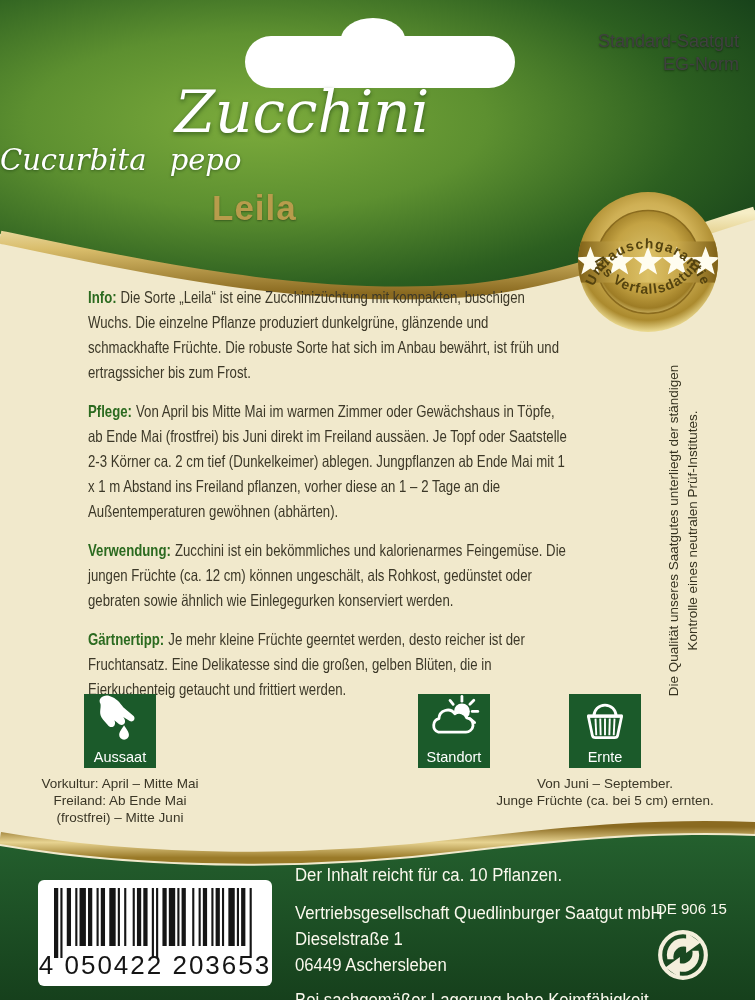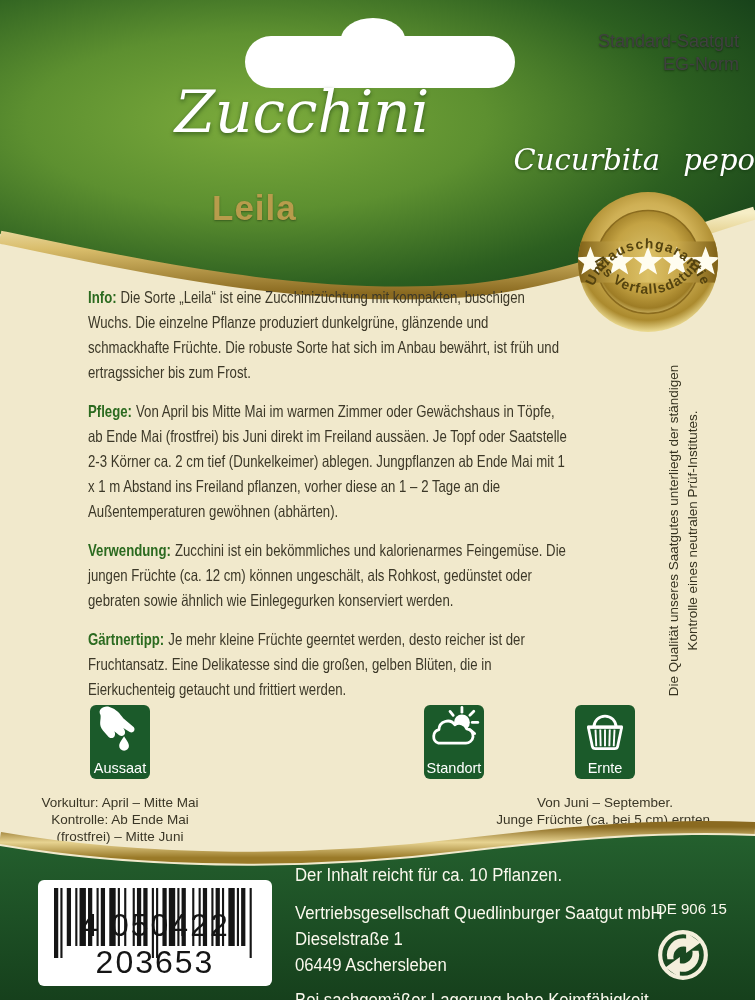--- a/index.html
+++ b/index.html
@@ -9,21 +9,21 @@
 
   
   .hdr-svg{position:absolute;left:0;top:0;}
   .hang{position:absolute;left:245px;top:36px;width:270px;height:52px;background:#fff;border-radius:26px;}
   .hang::before{content:"";position:absolute;left:96px;top:-18px;width:64px;height:42px;background:#fff;border-radius:50%;}
   .norm{position:absolute;right:16px;top:30px;text-align:right;color:#404040;font-size:18px;line-height:23px;
         text-shadow:0 1px 2px rgba(0,0,0,.4);}
   .title{position:absolute;left:0;top:82px;width:604px;text-align:center;color:#fff;
          font-family:"DejaVu Serif",serif;font-style:italic;font-size:58px;line-height:60px;
          text-shadow:0 2px 4px rgba(10,40,10,.55);}
-  .botan{position:absolute;left:0;top:143px;width:755px;text-align:right;color:#fff;
+  .botan{position:absolute;left:0;top:143px;width:755px;text-align:left;color:#fff;
          font-family:"DejaVu Serif",serif;font-style:italic;font-size:29px;word-spacing:14px;
          text-shadow:0 1px 3px rgba(10,40,10,.5);}
   .variety{position:absolute;left:212px;top:188px;font-size:35px;font-weight:bold;letter-spacing:1px;
            color:#b89c4c;text-shadow:0 1px 2px rgba(20,40,10,.45);}
 
   
   .seal{position:absolute;left:576px;top:190px;}
   .seal text{font-family:"Liberation Sans",sans-serif;font-weight:bold;}
 
   
@@ -31,31 +31,31 @@
         font-size:16.5px;line-height:25px;color:#3c3828;}
   .copy p{margin:0 0 14px 0;}
   .copy b{color:#2b6a1f;margin-right:5px;}
 
   
   .vnote{position:absolute;left:664px;top:703px;width:345px;transform:rotate(-90deg);
          transform-origin:0 0;text-align:center;font-size:13.5px;line-height:19px;color:#35321f;}
 
   
   .pcol{position:absolute;top:690px;text-align:center;}
-  .psq{position:relative;width:60px;height:74px;margin:15px auto;background:#1b5a2a;border-radius:6px;}
+  .psq{position:relative;width:72px;height:74px;margin:4px auto;background:#1b5a2a;border-radius:0;}
   .psq svg{margin:3px auto 0 auto;}
   .plabel{position:absolute;bottom:3px;left:0;width:100%;color:#fff;font-size:14.5px;}
   .pcap{margin-top:7px;font-size:13.5px;line-height:17px;color:#3a3626;}
 
   
   .ftr-svg{position:absolute;left:0;top:820px;}
   .bcbox{position:absolute;left:38px;top:880px;width:234px;height:106px;background:#fff;border-radius:6px;}
   .bcbox svg{position:absolute;left:16px;top:8px;}
   .bcdigits{position:absolute;left:0;bottom:5px;width:100%;text-align:center;color:#151515;
-            font-size:32px;letter-spacing:2px;}
+            font-size:26px;letter-spacing:2px;}
   .addr{position:absolute;left:295px;top:862px;width:400px;transform:scaleX(.93);transform-origin:0 0;
         color:#fbf9ee;font-size:18px;line-height:26px;}
   .addr .gap-b{margin-bottom:12px;}
   .addr .gap-t{margin-top:9px;}
   .decode{position:absolute;left:656px;top:900px;color:#fbf9ee;font-size:15px;}
   .gdot{position:absolute;left:656px;top:928px;}
 </style>
 </head>
 <body>
 
@@ -154,21 +154,21 @@
   <div class="pcol" style="left:30px;width:180px;">
     <div class="psq">
       <svg width="52" height="46" viewBox="0 0 64 56">
         <path fill="#fff" d="M8,12 C4,5 12,0 19,2 C28,5 32,10 36,16 L48,26 C52,29 49,35 44,33 L36,28 C41,34 37,40 31,37 L25,32 C28,38 23,43 18,39 L11,31 C5,24 9,18 8,12 Z"></path>
         <path fill="#fff" d="M37,38 C40,43 43,46 43,50 A6,6 0 1 1 31,50 C31,46 34,43 37,38 Z"></path>
       </svg>
       <div class="plabel">Aussaat</div>
     </div>
     <div class="pcap">
       <div>Vorkultur: April – Mitte Mai</div>
-      <div>Kontrolle: Ab Ende Mai</div>
+      <div>Freiland: Ab Ende Mai</div>
       <div>(frostfrei) – Mitte Juni</div>
     </div>
   </div>
 
   <div class="pcol" style="left:185px;width:210px;">
   </div>
 
   <div class="pcol" style="left:344px;width:220px;">
     <div class="psq">
       <svg width="52" height="46" viewBox="0 0 64 58">

